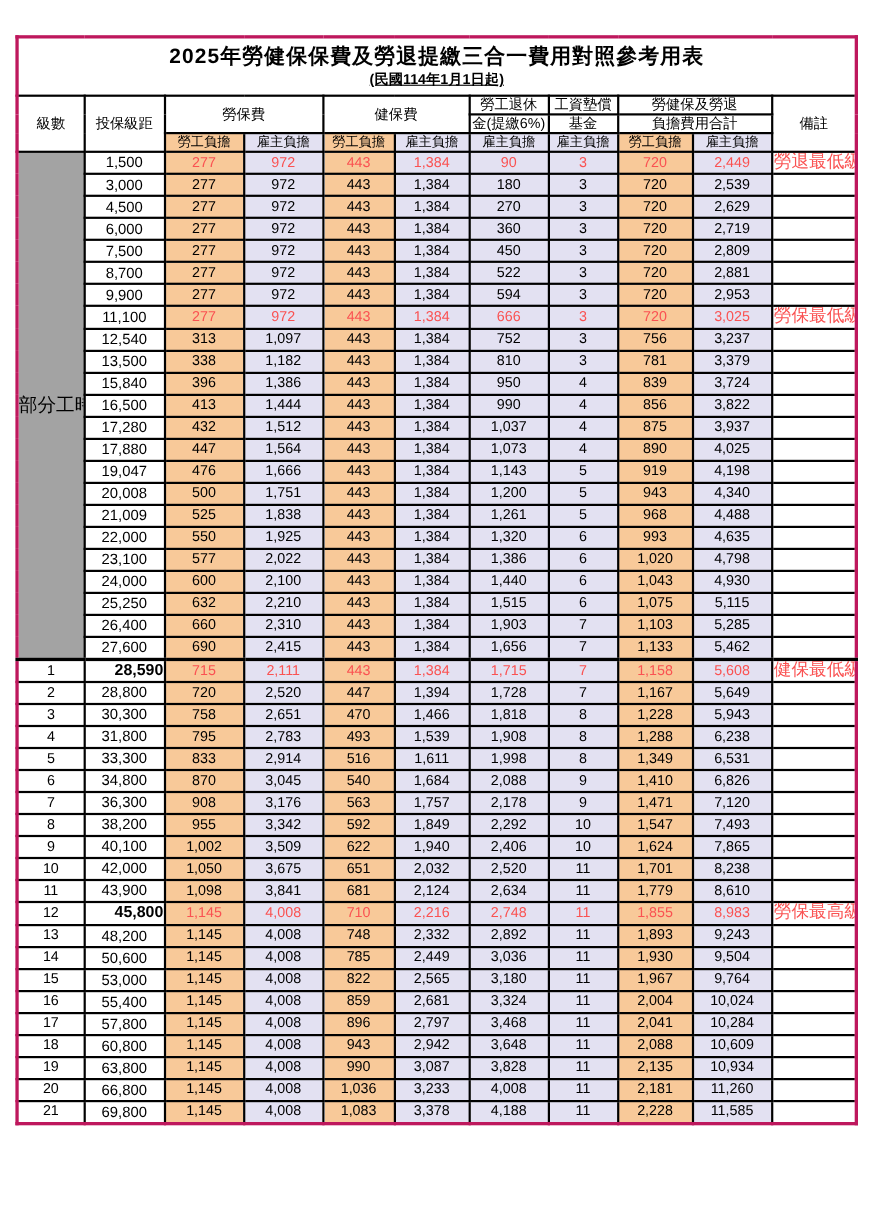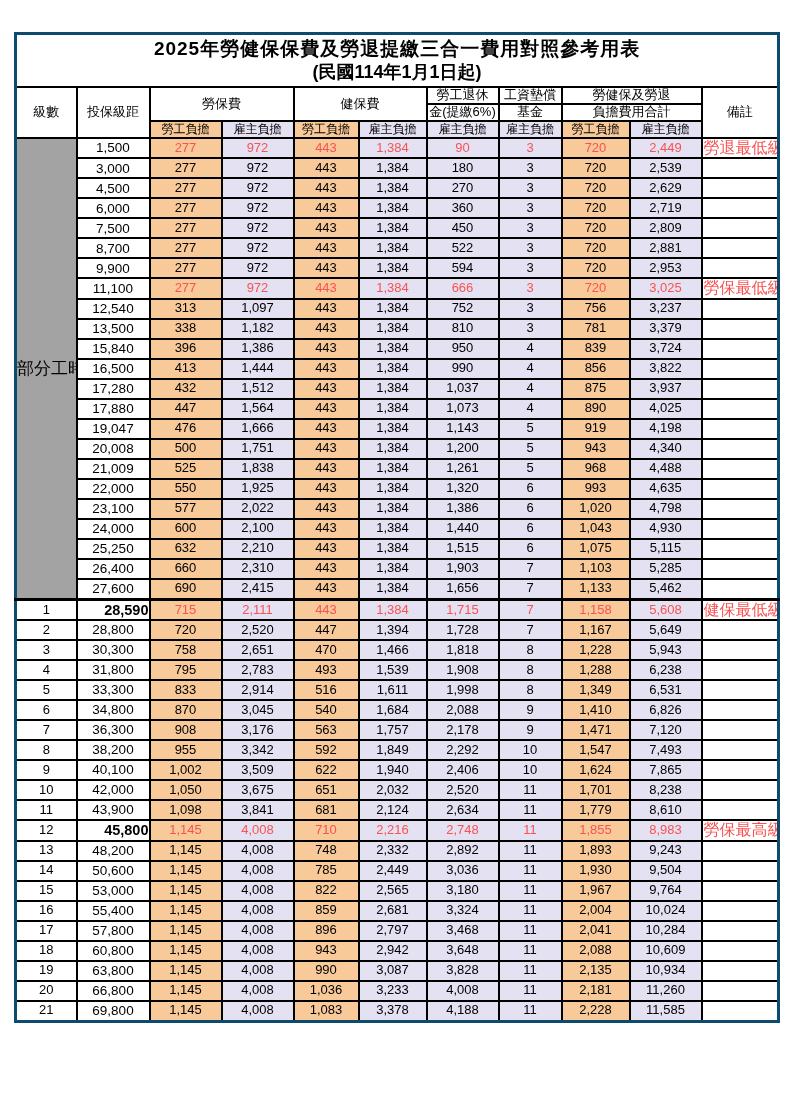--- a/index.html
+++ b/index.html
@@ -15,36 +15,36 @@
     position: relative;
     width: 791px;
     height: 1120px;
     overflow: hidden;
   }
   table.fee-table {
     border-collapse: collapse;
     table-layout: fixed;
     margin: 32px 0 12px 14px;
     width: 763px;
-    border: 3px solid #0c4a6e;
+    border: 3px solid #be185d;
   }
   td {
     border: 2px solid #000;
     text-align: center;
     vertical-align: middle;
     padding: 0;
     font-size: 13px;
     line-height: 1.15;
     white-space: nowrap;
     overflow: hidden;
   }
   
   td.title-cell { height: 51px; }
   .title-line1 { font-size: 19px; font-weight: bold; letter-spacing: 1px; }
-  .title-line2 { font-size: 18px; font-weight: bold; margin-top: 2px; }
+  .title-line2 { font-size: 13px; font-weight: bold; margin-top: 2px; text-decoration: underline; }
   
   tr.hrow td { height: 15px; font-size: 13px; }
   tr.hrow td.sub { font-size: 12px; }
   .bg-emp { background: #F8C999; }
   .bg-er  { background: #E3E1F2; }
   
   tr.data-row td { height: 18px; }
   td.bracket-cell { font-size: 13.5px; }
   td.bracket-cell.bold { font-weight: bold; font-size: 14.5px; text-align: right; }
   td.level-cell { font-size: 13px; }

